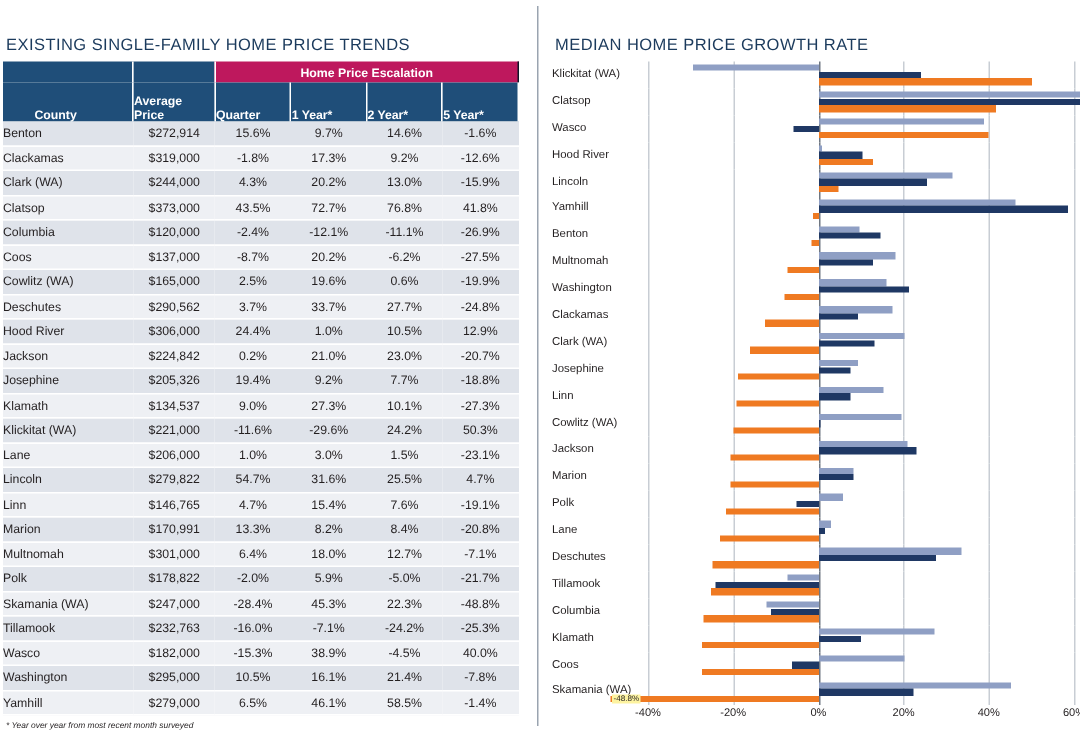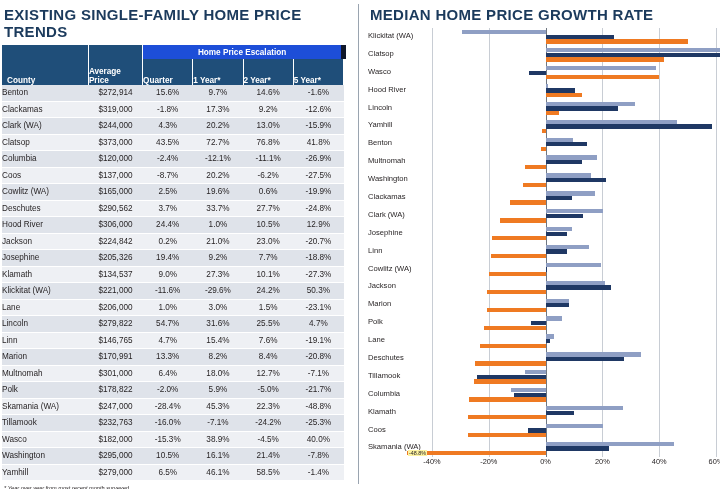--- a/index.html
+++ b/index.html
@@ -10,43 +10,43 @@
     color:#231f20;
     overflow:hidden;
   }
   .page{position:relative;width:720px;height:489px;}
 
   
   .left{
     position:absolute;left:0;top:0;width:352px;height:489px;
   }
   .panel-title{
-    font-size:15px;font-weight:bold;letter-spacing:.3px;
-    color:#1b3a5c;padding:6px 0 5px 4px;
+    font-size:11px;font-weight:normal;letter-spacing:.3px;
+    color:#1b3a5c;padding:24px 0 5px 4px;
   }
   .left .panel-title{color:#1b3a5c;}
   table.price{
     border-collapse:collapse;width:344px;margin-left:2px;
     font-size:8.2px;
   }
   table.price th,table.price td{padding:0;}
   .hdr-top th{
-    background:#1d4ed8;color:#ffffff;font-weight:bold;
+    background:#be185d;color:#ffffff;font-weight:bold;
     font-size:8.2px;height:14px;text-align:center;
-    border-right:5px solid #0f172a;
+    border-right:1px solid #0f172a;
   }
   .hdr-top th.county-cell{
     background:#1f4e79;border-right:1px solid #ffffff;
   }
   .hdr-row2 th{
     background:#1f4e79;color:#ffffff;font-weight:bold;
     font-size:8.2px;height:26px;vertical-align:bottom;
     padding-bottom:3px;border-right:1px solid #ffffff;
   }
-  .hdr-row2 th.left-al{text-align:left;padding-left:5px;}
+  .hdr-row2 th.left-al{text-align:left;padding-left:21px;}
   .hdr-row2 th.ctr{text-align:left;}
   tbody td{
     height:15.5px;border-bottom:1px solid #ffffff;
     font-size:8.2px;color:#231f20;
   }
   tbody tr.odd td{background:#dfe3ea;}
   tbody tr.even td{background:#eef0f4;}
   td.county{padding-left:5px;text-align:left;width:86px;}
   td.price{text-align:center;width:54px;}
   td.num{text-align:center;width:50px;}

